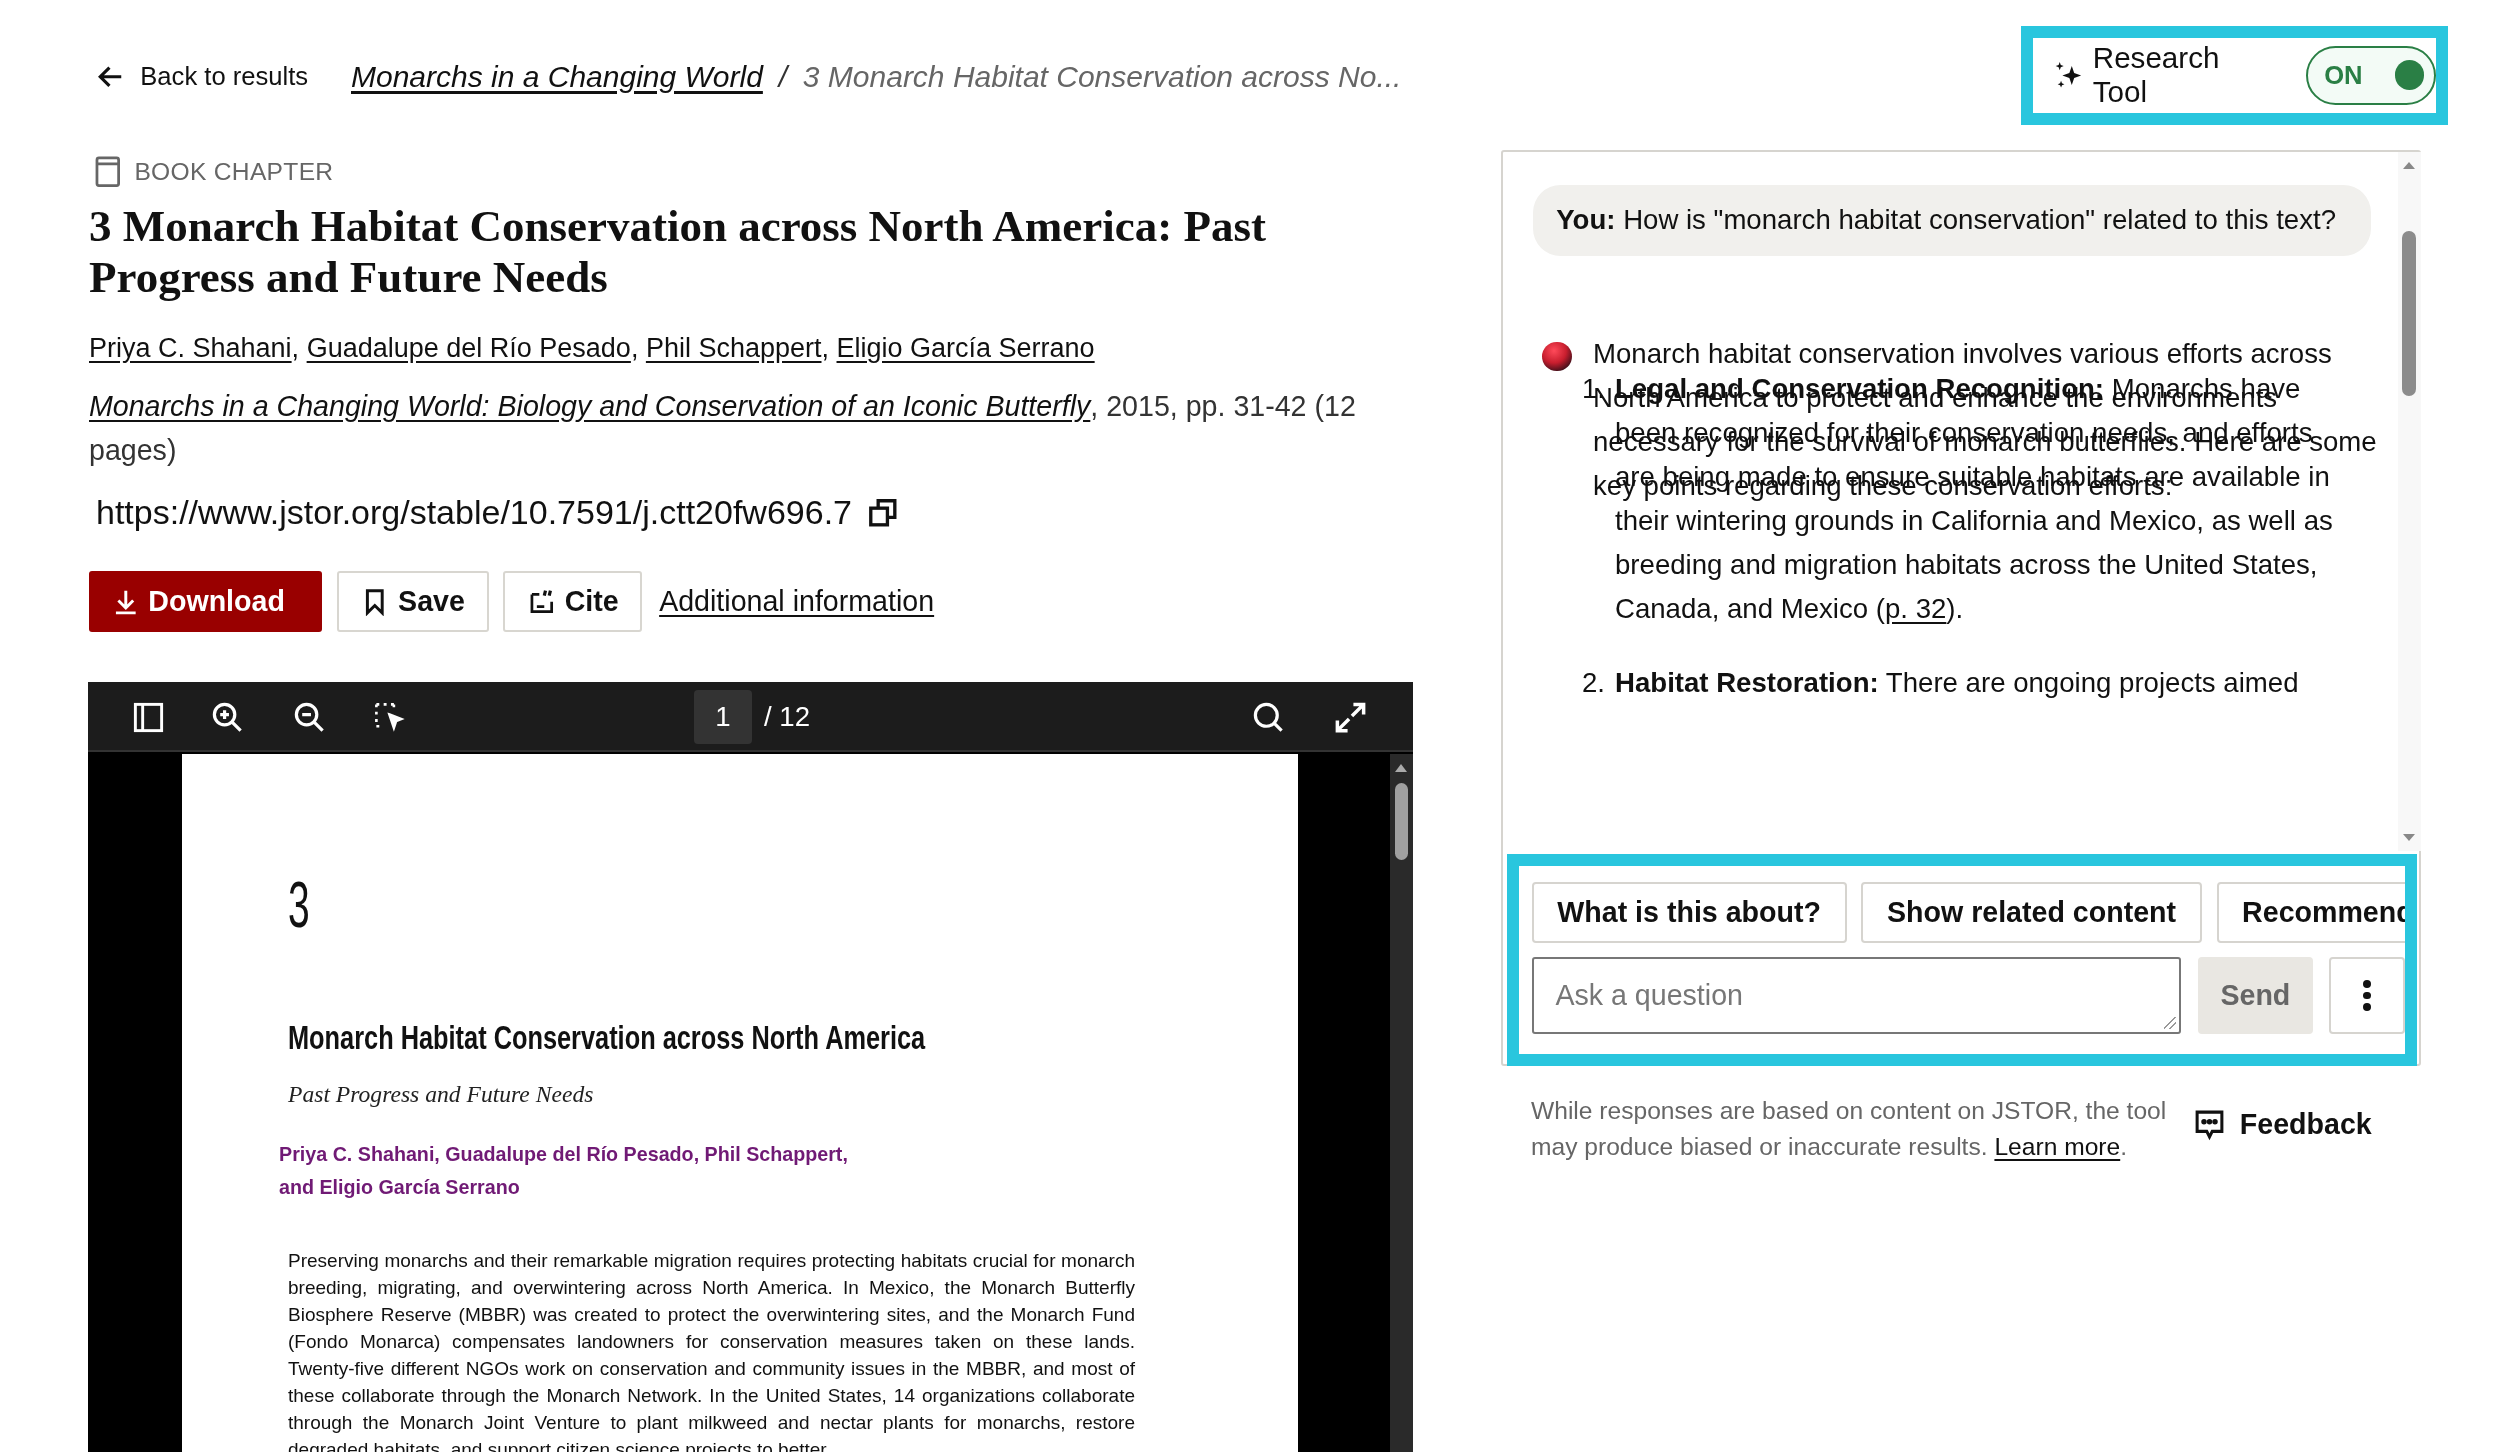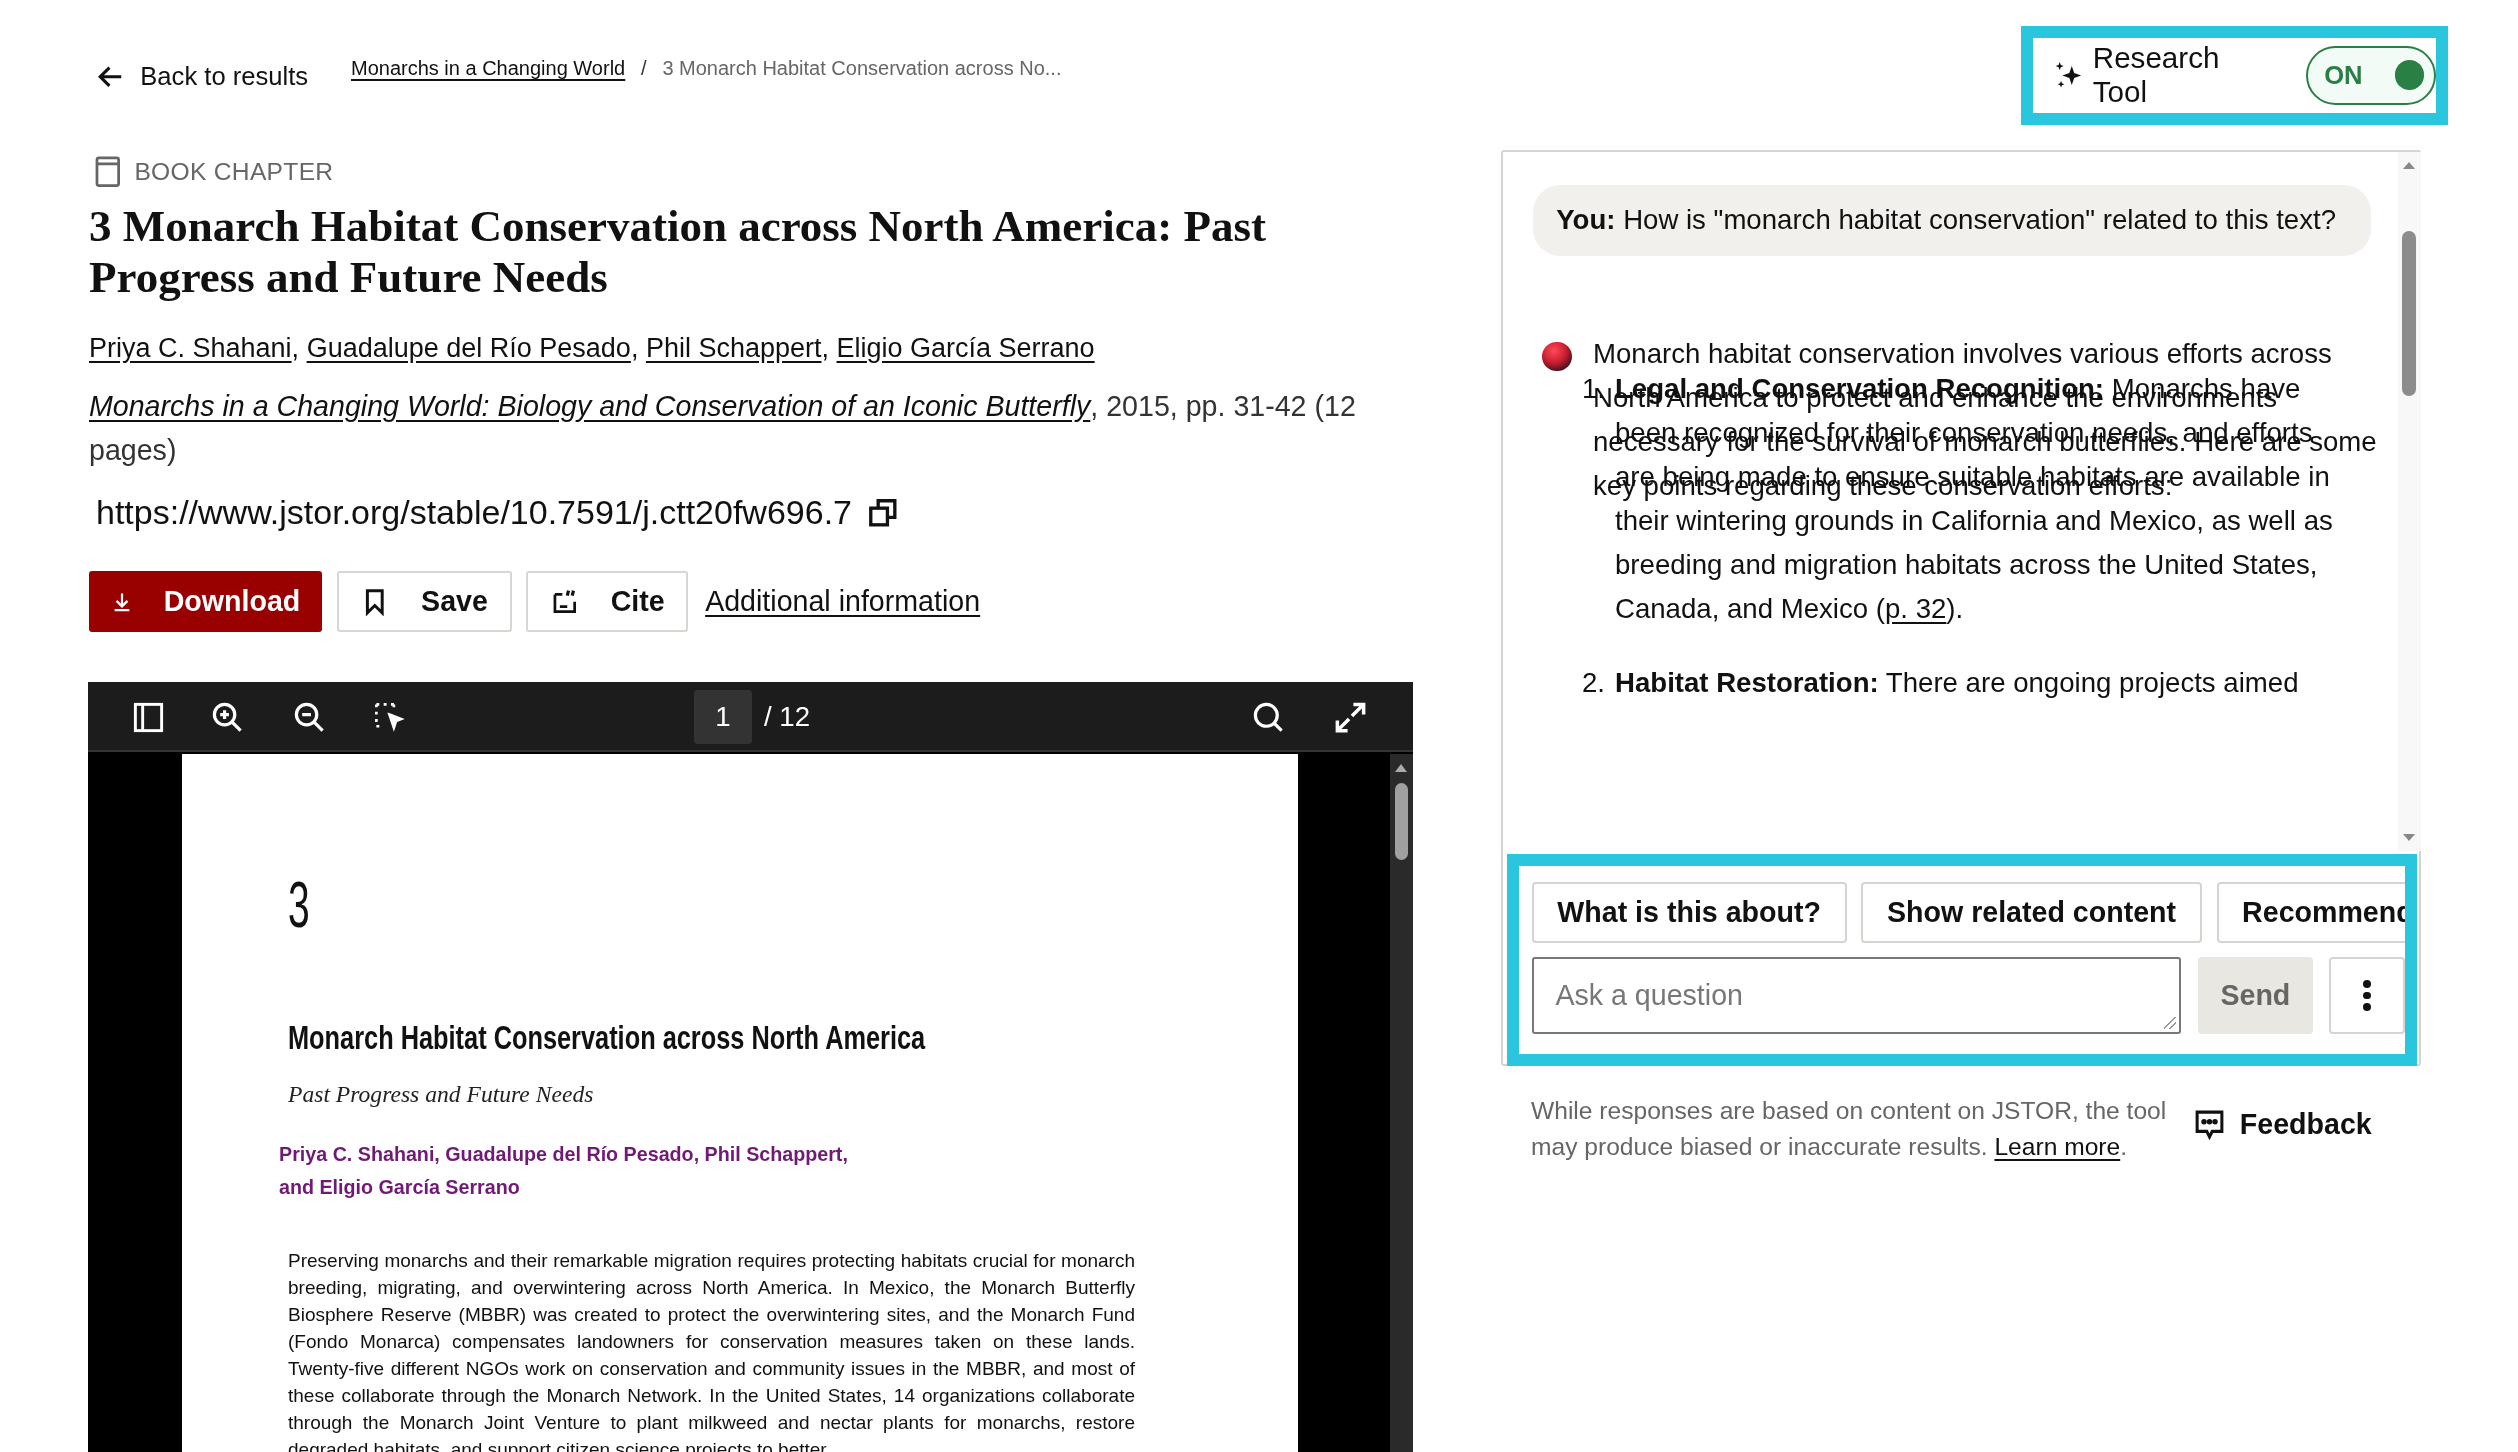--- a/index.html
+++ b/index.html
@@ -4,42 +4,42 @@
 <style>
   * { box-sizing: border-box; margin: 0; padding: 0; }
   html, body { width: 2519px; height: 1452px; overflow: hidden; background: #ffffff; }
   body { position: relative; font-family: "Liberation Sans", sans-serif; color: #111; }
   .abs { position: absolute; }
   a, .link { color: #111; text-decoration: underline; text-underline-offset: 3.9px; cursor: pointer; }
 
   
   .back { left: 95px; top: 57px; height: 39px; display: flex; align-items: center; gap: 13.8px; font-size: 25.6px; color: #111; }
   .back svg { width: 31.5px; height: 31.5px; }
-  .crumbs { left: 351px; top: 57px; height: 39px; display: flex; font-size: 20px; white-space: nowrap; }
+  .crumbs { left: 351px; top: 57px; height: 39px; display: flex; align-items: center; font-size: 30px; white-space: nowrap; font-style: italic; }
   .crumbs .sep { margin: 0 15.8px; color: #333; }
   .crumbs .current { color: #666; }
 
   
   .rt-box { left: 2021px; top: 25.6px; width: 427px; height: 99px; border: 12.8px solid #29c6de; background: #fff; display: flex; align-items: center; padding-left: 19.7px; }
   .rt-label { display: flex; align-items: center; gap: 7.9px; font-size: 29.6px; color: #111; }
   .rt-toggle { margin-left: 29.6px; width: 132px; height: 59px; border: 2px solid #2a7f45; border-radius: 29.6px; background: #f3fbf6; display: flex; align-items: center; justify-content: space-between; padding: 0 9.9px 0 15.8px; cursor: pointer; text-align: right; }
   .rt-toggle .on { color: #2a7f45; font-weight: bold; font-size: 25.6px; }
   .rt-toggle .knob { width: 29.6px; height: 29.6px; border-radius: 50%; background: #2a7f45; }
 
   
   .type { left: 95px; top: 156px; display: flex; align-items: center; gap: 13.8px; font-size: 24.6px; color: #666; letter-spacing: 0.3px; }
   .title { left: 89px; top: 201px; width: 1310px; font-family: "Liberation Serif", serif; font-size: 45px; line-height: 51px; color: #111; }
   .authors { left: 89px; top: 333px; font-size: 27px; white-space: nowrap; }
   .source { left: 89px; top: 384px; width: 1310px; font-size: 28.6px; line-height: 44px; color: #333; }
   .source i { color: #111; }
   .url { left: 96px; top: 493px; font-size: 34px; display: flex; align-items: center; gap: 15.8px; color: #111; }
   .url svg { width: 29.6px; height: 29.6px; }
 
   .actions { left: 89px; top: 571px; display: flex; gap: 14.8px; align-items: center; }
-  .btn { height: 61px; border-radius: 3px; display: flex; align-items: center; gap: 31px; padding: 0 21.7px; font-size: 28.6px; cursor: pointer; }
+  .btn { height: 61px; border-radius: 3px; display: flex; align-items: center; gap: 8px; padding: 0 21.7px; font-size: 28.6px; cursor: pointer; }
   .btn-primary { background: #990000; color: #fff; width: 233px; }
   .btn-ghost { background: #fff; border: 2px solid #d8d6d0; color: #111; }
   .btn svg { width: 29.6px; height: 29.6px; }
   .addl { font-size: 28.6px; margin-left: 2px; }
 
   
   .viewer { left: 88px; top: 682px; width: 1325px; height: 770px; background: #000; overflow: hidden; }
   .vtoolbar { position: absolute; left: 0; top: 0; width: 100%; height: 70px; background: #1c1c1c; border-bottom: 2px solid #333; }
   .vt-icon { position: absolute; top: 17.7px; width: 35px; height: 35px; cursor: pointer; }
   .vt-icon svg { width: 35px; height: 35px; }

